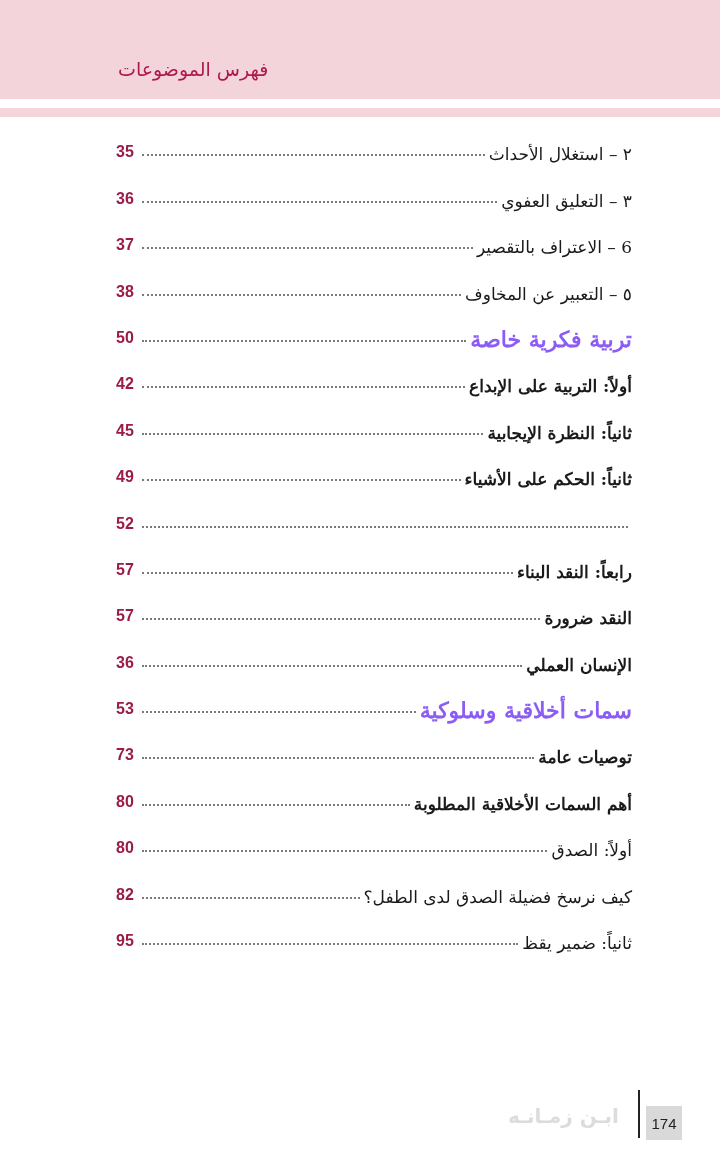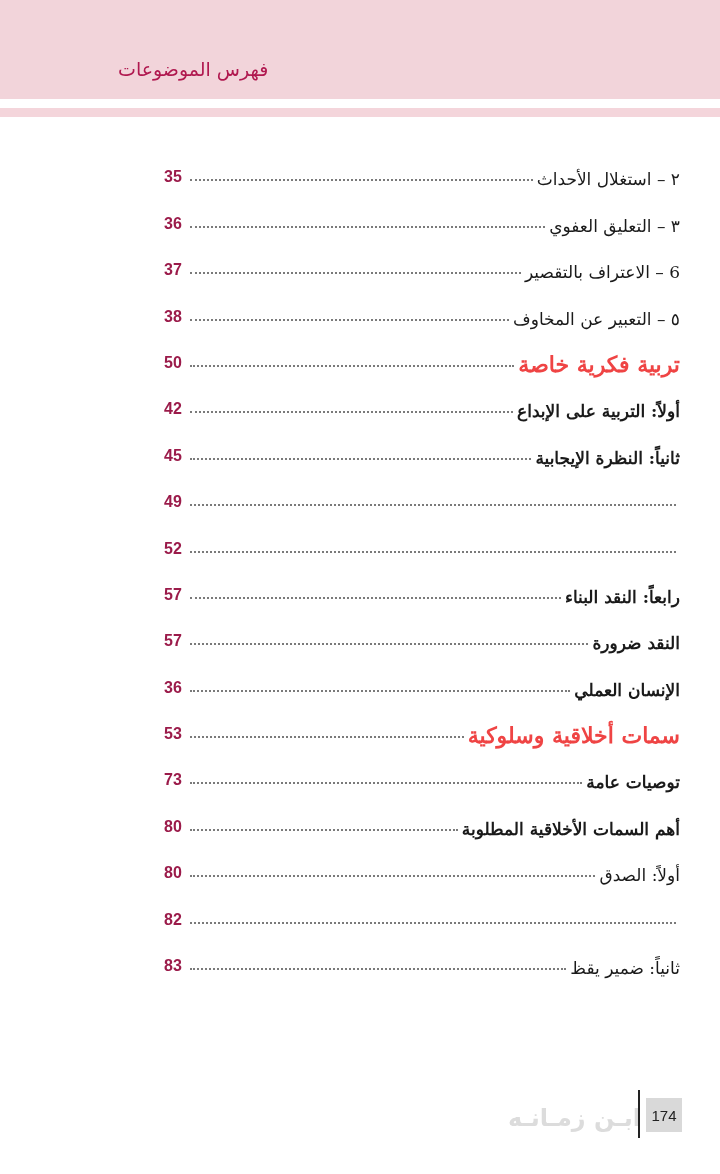--- a/index.html
+++ b/index.html
@@ -35,23 +35,22 @@
       position: absolute;
       left: 0;
       top: 108px;
       width: 720px;
       height: 9px;
       background: #f4d5db;
     }
     .toc {
       position: absolute;
       left: 116px;
-      top: 149px;
+      top: 124px;
       width: 516px;
-      margin-left: 48px;
     }
     .toc-row {
       display: flex;
       flex-direction: row;
       align-items: flex-end;
       height: 46.4px;
       direction: ltr;
     }
     .toc-page {
       font-family: "Liberation Sans", "DejaVu Sans", sans-serif;
@@ -76,53 +75,53 @@
       color: #1a1a1a;
       white-space: nowrap;
       padding-bottom: 6px;
     }
     .toc-row.bold .toc-label {
       font-weight: bold;
     }
     .toc-row.section .toc-label {
       font-size: 22px;
       font-weight: bold;
-      color: #ef4444;
+      color: #8b5cf6;
       padding-bottom: 4px;
     }
     .footer {
       position: absolute;
       left: 508px;
       top: 1090px;
       height: 54px;
       width: 180px;
     }
     .footer-brand {
       position: absolute;
       left: 0;
       top: 14px;
       font-family: "DejaVu Sans", sans-serif;
       font-weight: bold;
-      font-size: 24px;
+      font-size: 20px;
       color: #dcdcdc;
       direction: rtl;
       white-space: nowrap;
     }
     .footer-divider {
       position: absolute;
       left: 130px;
       top: 0;
       width: 2px;
       height: 48px;
       background: #222222;
     }
     .footer-page {
       position: absolute;
       left: 138px;
-      top: 8px;
+      top: 16px;
       width: 36px;
       height: 34px;
       background: #d9d9d9;
       font-family: "Liberation Sans", "DejaVu Sans", sans-serif;
       font-size: 15px;
       color: #222222;
       display: flex;
       align-items: center;
       justify-content: center;
     }
@@ -166,20 +165,21 @@
     <span class="toc-label">أولاً: التربية على الإبداع</span>
   </div>
   <div class="toc-row bold">
     <span class="toc-page">45</span>
     <span class="toc-dots"></span>
     <span class="toc-label">ثانياً: النظرة الإيجابية</span>
   </div>
   <div class="toc-row bold">
     <span class="toc-page">49</span>
     <span class="toc-dots"></span>
+    <span class="toc-label">ثانياً: الحكم على الأشياء</span>
   </div>
   <div class="toc-row bold">
     <span class="toc-page">52</span>
     <span class="toc-dots"></span>
   </div>
   <div class="toc-row bold">
     <span class="toc-page">57</span>
     <span class="toc-dots"></span>
     <span class="toc-label">رابعاً: النقد البناء</span>
   </div>
@@ -209,23 +209,24 @@
     <span class="toc-label">أهم السمات الأخلاقية المطلوبة</span>
   </div>
   <div class="toc-row">
     <span class="toc-page">80</span>
     <span class="toc-dots"></span>
     <span class="toc-label">أولاً: الصدق</span>
   </div>
   <div class="toc-row">
     <span class="toc-page">82</span>
     <span class="toc-dots"></span>
-  </div>
-  <div class="toc-row">
-    <span class="toc-page">83</span>
+    <span class="toc-label">كيف نرسخ فضيلة الصدق لدى الطفل؟</span>
+  </div>
+  <div class="toc-row">
+    <span class="toc-page">95</span>
     <span class="toc-dots"></span>
     <span class="toc-label">ثانياً: ضمير يقظ</span>
   </div>
 </div>
 
 <div class="footer">
   <span class="footer-brand">ابـن زمـانـه</span>
   <span class="footer-divider"></span>
   <span class="footer-page">174</span>
 </div>

